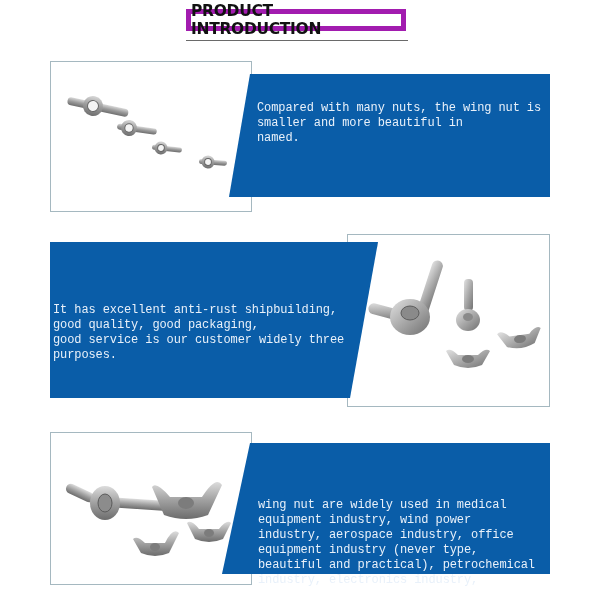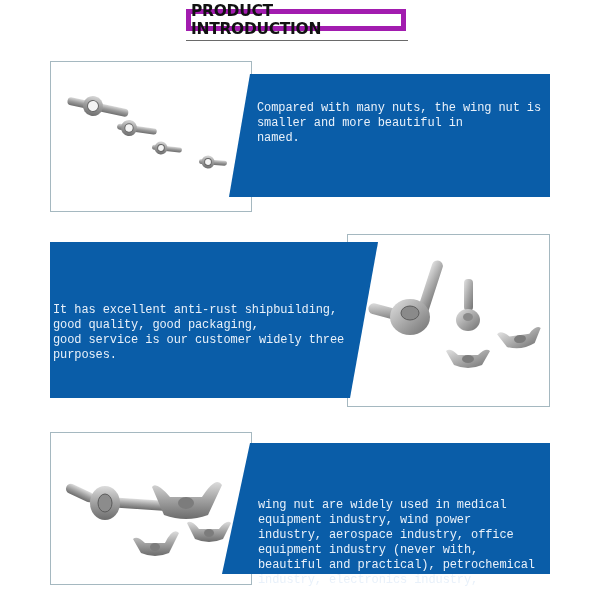--- a/index.html
+++ b/index.html
@@ -159,16 +159,16 @@
       <g transform="translate(104,114)">
         <path d="M-22,-8 Q-18,-12 -10,-4 L10,-4 Q18,-20 24,-14 L14,6 Q0,12 -14,6 Z" fill="url(#steel3)"></path>
         <ellipse cx="0" cy="0" rx="5" ry="4" fill="#7c7c7c"></ellipse>
       </g>
     </svg>
   </div>
   <div class="blue" style="left:222px; top:443px; width:328px; height:131px;
               clip-path: polygon(28px 0, 100% 0, 100% 100%, 0 100%);"></div>
   <div class="blue-text" style="left:258px; top:474px; width:290px;margin-top:24px;">
     <div>wing nut are widely used in medical equipment industry, wind power</div>
-    <div>industry, aerospace industry, office equipment industry (never with,</div>
+    <div>industry, aerospace industry, office equipment industry (never type,</div>
     <div>beautiful and practical), petrochemical industry, electronics industry,</div>
   </div>
 </section>
 
 </body></html>

